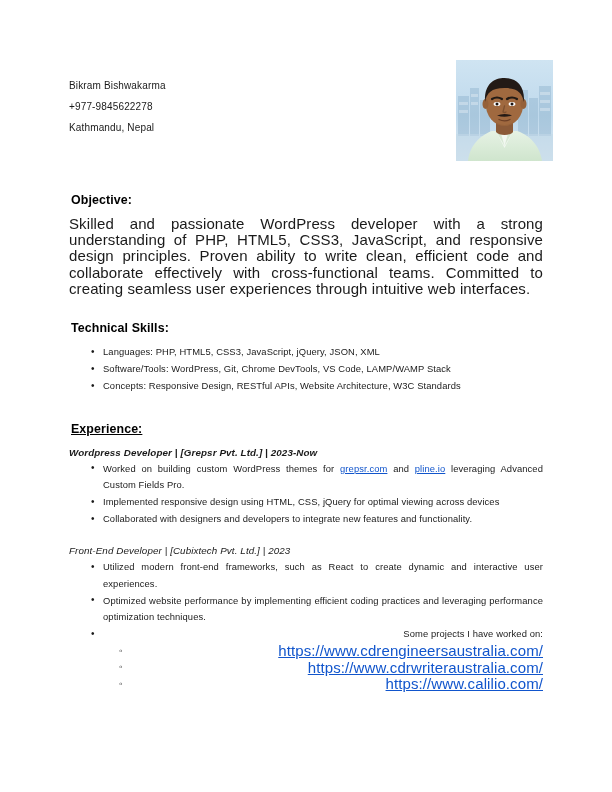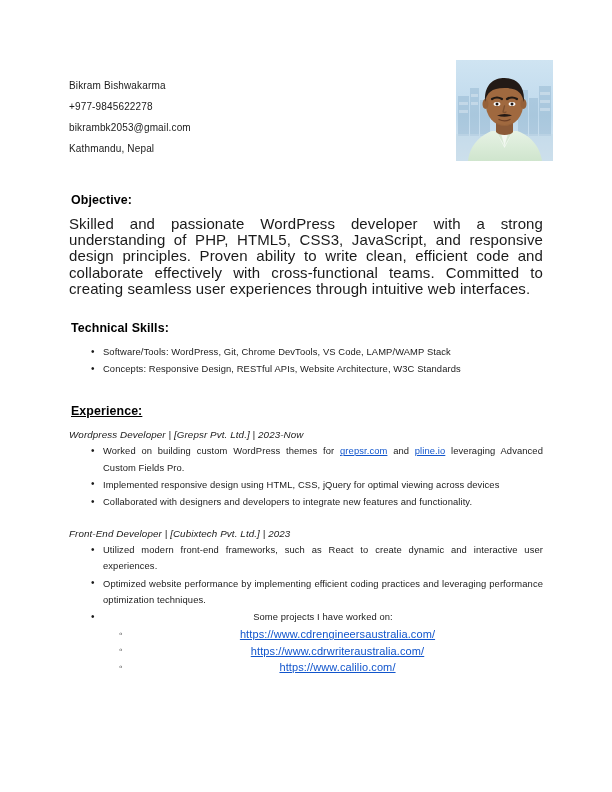--- a/index.html
+++ b/index.html
@@ -75,21 +75,21 @@
     letter-spacing: 0.1px;
   }
   .jobline {
     font-size: 9.8px;
     font-style: italic;
     line-height: 16px;
     margin: 0;
     color: #1a1a1a;
     letter-spacing: 0.1px;
   }
-  .job1 { margin-top: 0; }
+  .job1 { margin-top: 0; font-weight: bold; }
   .job2 { margin-top: 16px; }
 
   
   ul.bullets {
     list-style: none;
     margin: 0;
     padding: 0;
   }
   ul.bullets > li {
     position: relative;
@@ -105,32 +105,32 @@
     position: absolute;
     left: 22px;
     top: -0.5px;
     font-size: 10px;
     color: #1a1a1a;
   }
   .skills-list { margin-top: 2px; }
   .skills-list > li { white-space: nowrap; }
   .exp-list { margin-top: 12px; }
   .exp-list > li { text-align: justify; }
-  .exp-list > li.nojustify { text-align: center; }
+  .exp-list > li.nojustify { text-align: right; }
 
   
   ul.sublist {
     list-style: none;
     margin: 1px 0 0 0;
     padding: 0;
   }
   ul.sublist > li {
     position: relative;
     padding-left: 29px;
-    font-size: 11px;
+    font-size: 15px;
     line-height: 16.4px;
     letter-spacing: 0.1px;
   }
   ul.sublist > li::before {
     content: "\25E6";
     position: absolute;
     left: 16px;
     top: -0.5px;
     font-size: 10px;
     color: #1a1a1a;
@@ -143,21 +143,20 @@
 </head>
 <body>
 
 <div class="page">
   <div class="content">
 
     <div class="header-row">
       <div class="contact">
         <div class="contact-line">Bikram Bishwakarma</div>
         <div class="contact-line">+977-9845622278</div>
-        <div class="contact-line">bikrambk2053@gmail.com</div>
         <div class="contact-line">Kathmandu, Nepal</div>
       </div>
 
       <div class="photo">
         <svg width="97" height="101" viewBox="0 0 97 101">
           <defs>
             <linearGradient id="skyg" x1="0" y1="0" x2="0" y2="1">
               <stop offset="0%" stop-color="#cfe4f2"></stop>
               <stop offset="55%" stop-color="#bfd9ec"></stop>
               <stop offset="100%" stop-color="#d8e7f1"></stop>
@@ -224,20 +223,21 @@
           </g>
         </svg>
       </div>
     </div>
 
     <div class="section-heading h-objective">Objective:</div>
     <p class="body">Skilled and passionate WordPress developer with a strong understanding of PHP, HTML5, CSS3, JavaScript, and responsive design principles. Proven ability to write clean, efficient code and collaborate effectively with cross-functional teams. Committed to creating seamless user experiences through intuitive web interfaces.</p>
 
     <div class="section-heading h-skills">Technical Skills:</div>
     <ul class="bullets skills-list" id="skills-list">
+        <li>Languages: PHP, HTML5, CSS3, JavaScript, jQuery, JSON, XML</li>
         <li>Software/Tools: WordPress, Git, Chrome DevTools, VS Code, LAMP/WAMP Stack</li>
         <li>Concepts: Responsive Design, RESTful APIs, Website Architecture, W3C Standards</li>
       </ul>
 
     <div class="section-heading h-exp">Experience:</div>
     <div id="experience-container">
         <div class="jobline job1">Wordpress Developer | [Grepsr Pvt. Ltd.] | 2023-Now</div>
         <ul class="bullets exp-list">
           <li><span>Worked on building custom WordPress themes for </span><a class="link" href="#">grepsr.com</a><span> and </span><a class="link" href="#">pline.io</a><span> leveraging Advanced Custom Fields Pro.</span></li>
           <li><span>Implemented responsive design using HTML, CSS, jQuery for optimal viewing across devices</span></li>

